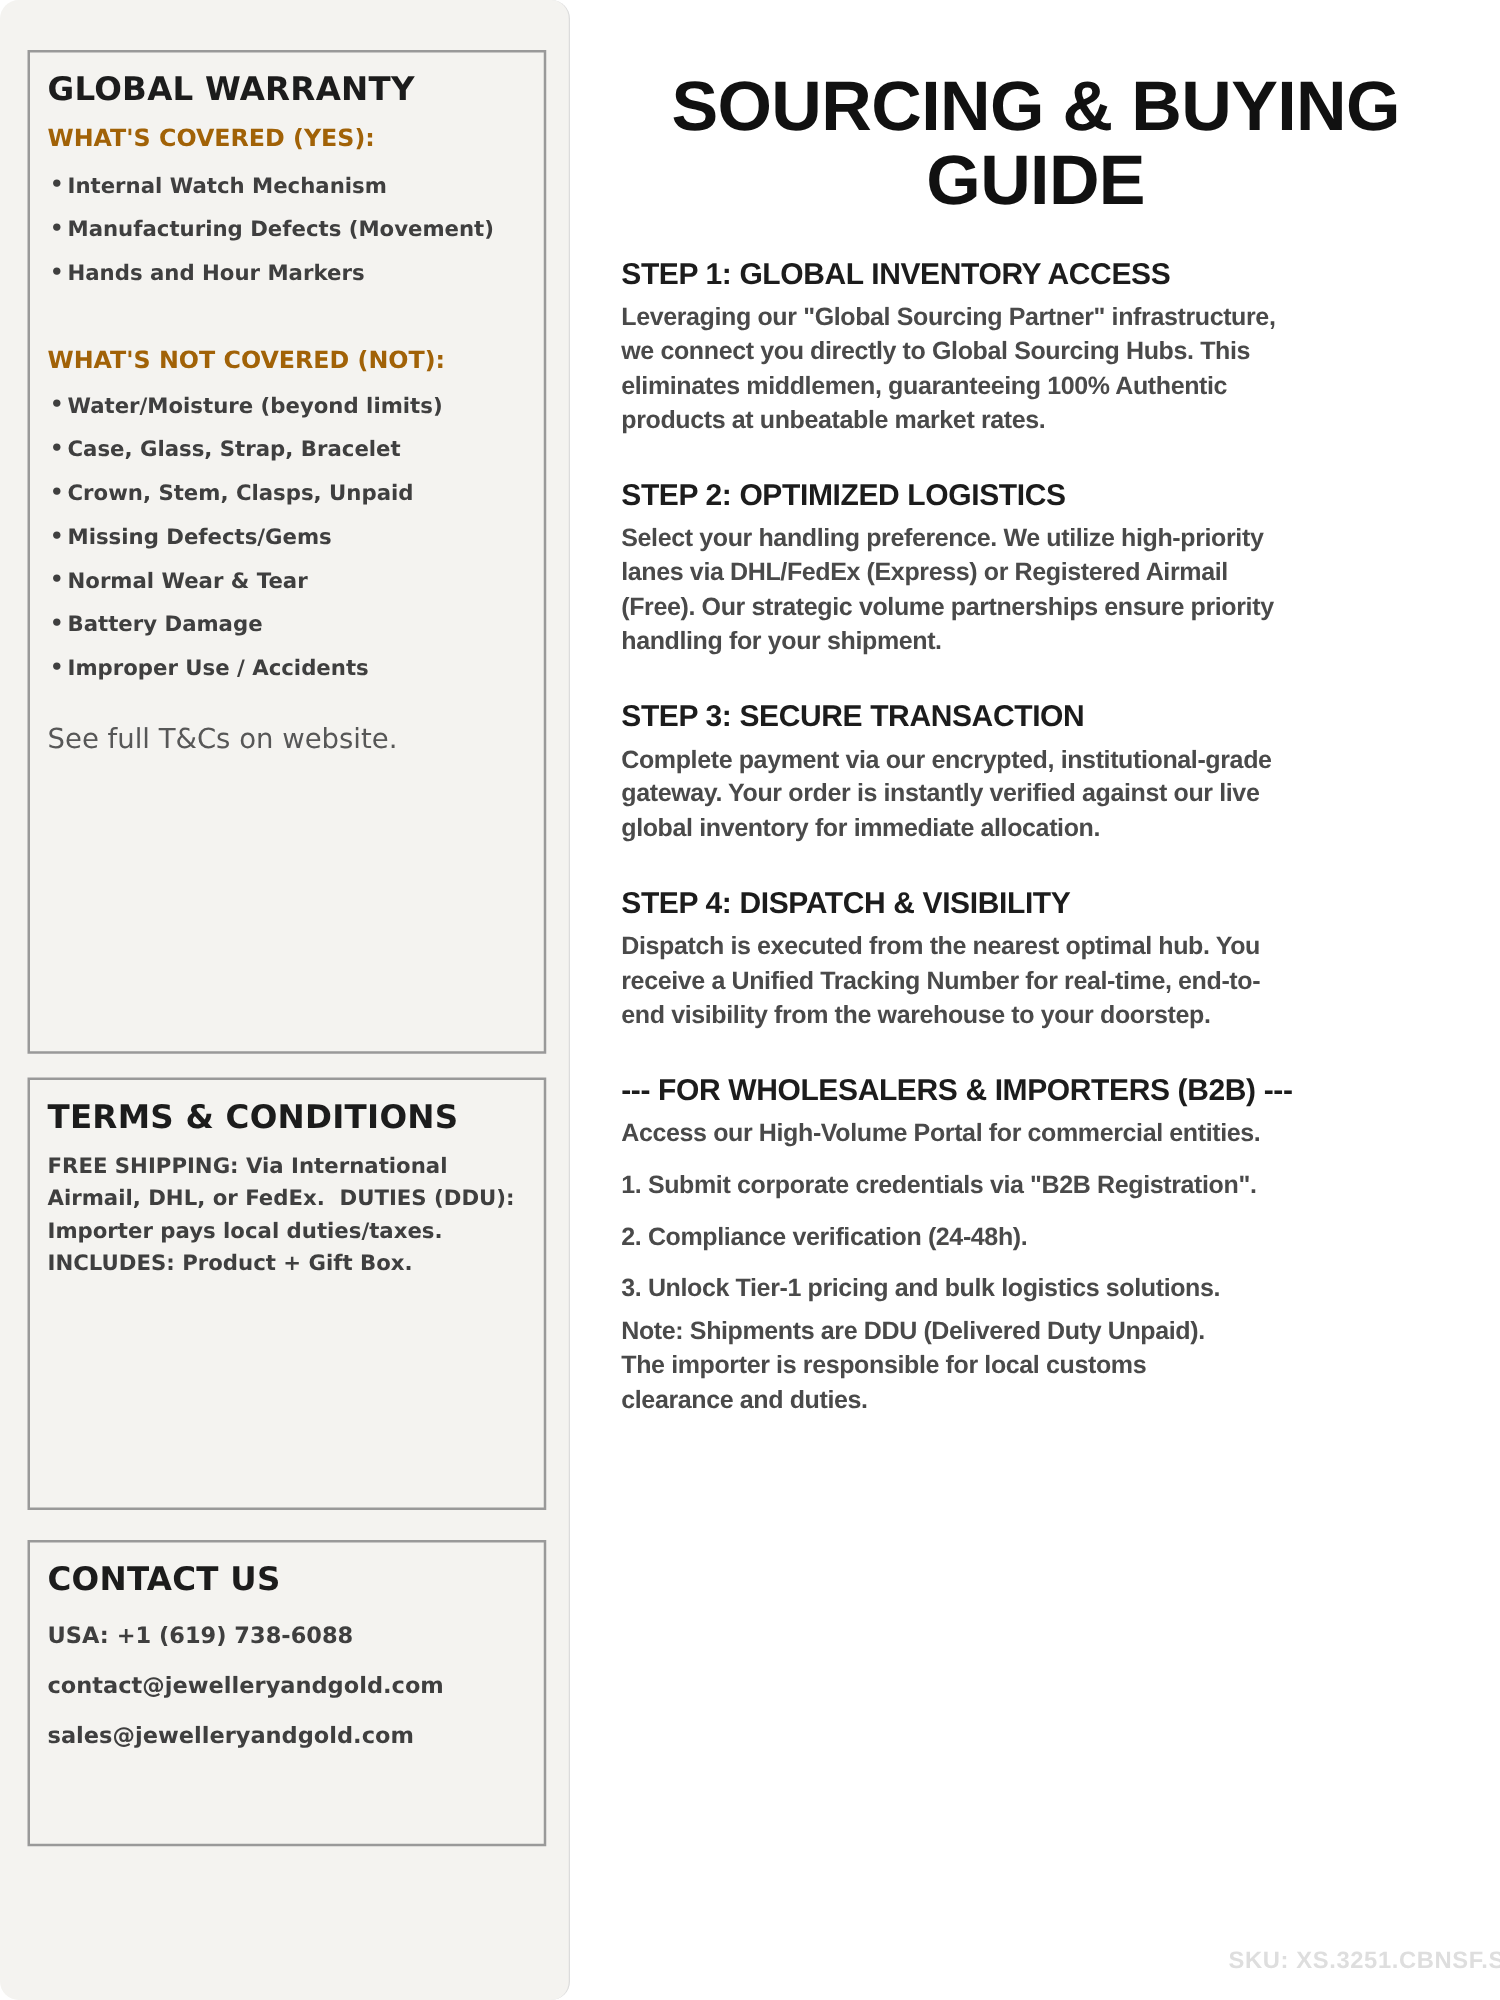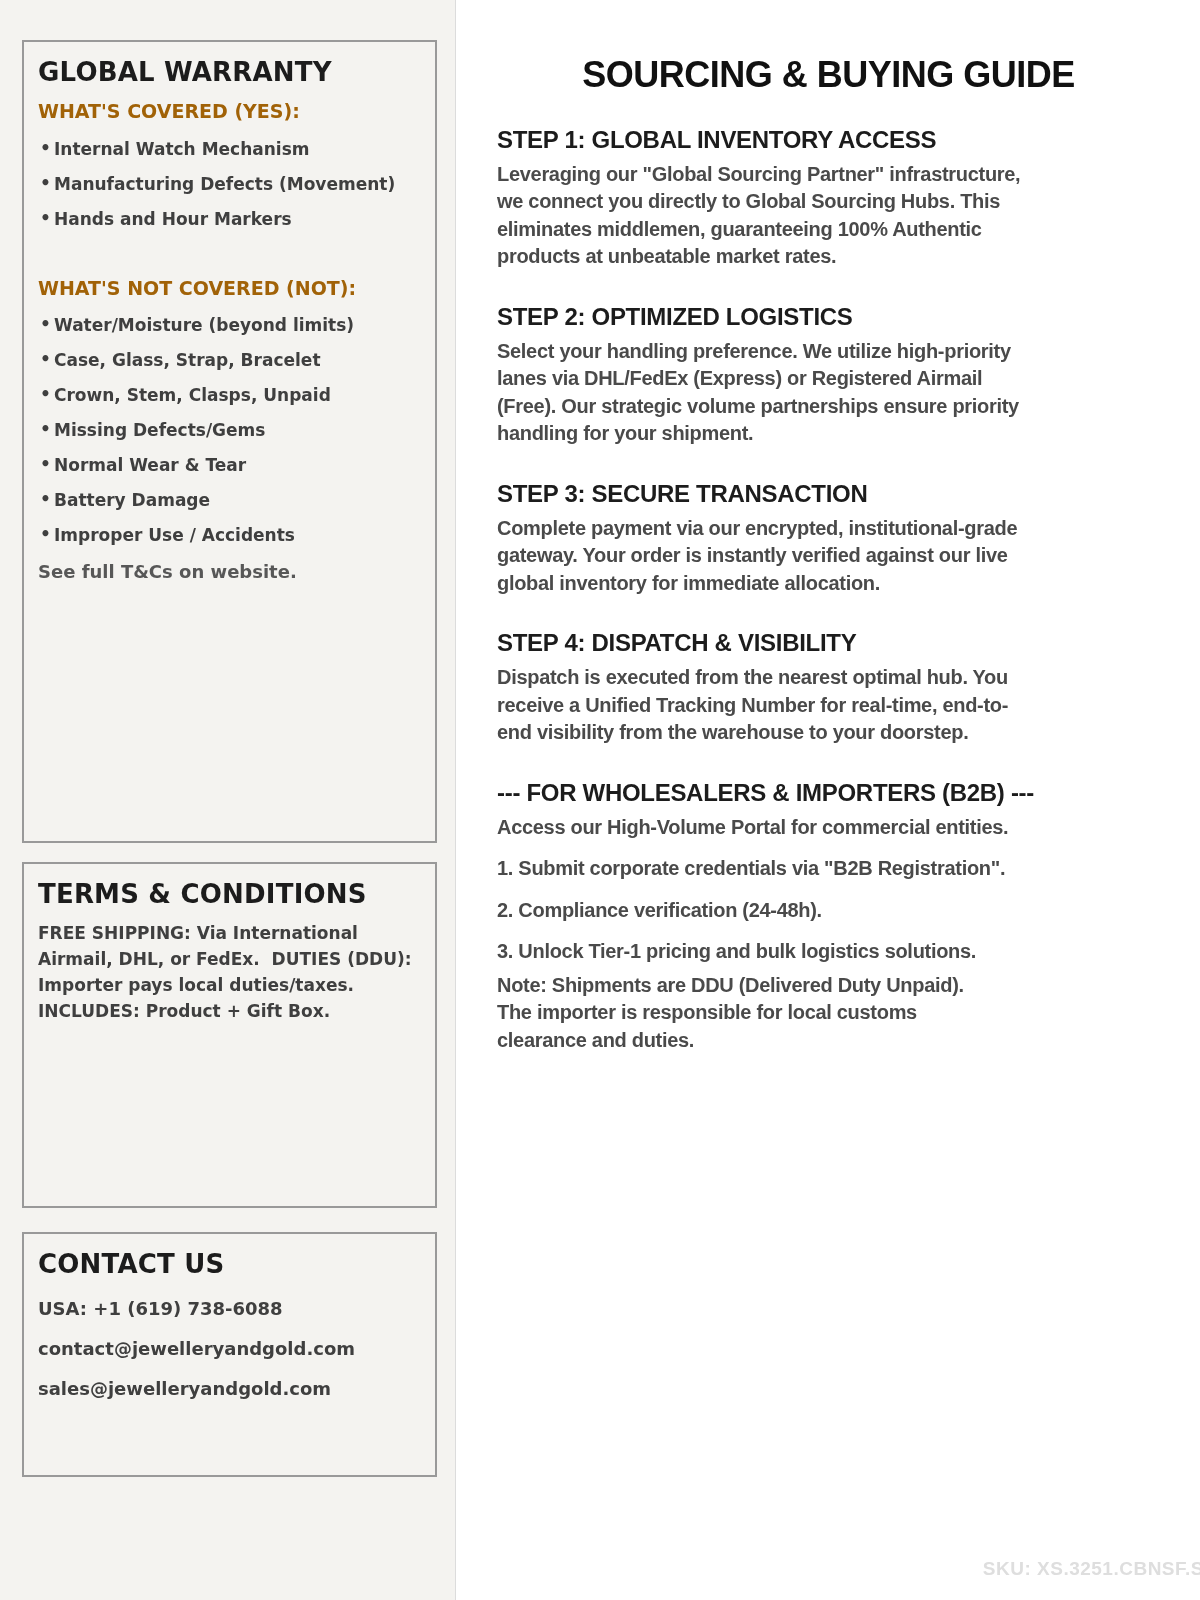--- a/index.html
+++ b/index.html
@@ -12,20 +12,21 @@
     overflow: hidden;
     font-family: "DejaVu Sans", sans-serif;
   }
   
   .sidebar {
     position: absolute;
     left: 0; top: 0;
     width: 456px; height: 1600px;
     background: var(--sidebar-bg, #f4f3f0);
     border-right: 1px solid var(--divider, #dcdcdc);
+    border-radius: 15px;
   }
   .box {
     position: absolute;
     left: 22px;
     width: 415px;
     border: 2px solid var(--box-border, #999999);
     background: var(--sidebar-bg, #f4f3f0);
     padding: 16px 16px 0 14px;
     overflow: hidden;
   }
@@ -58,23 +59,23 @@
   }
   .bullet-list li::before {
     content: "\2022";
     position: absolute;
     left: 2px; top: -1px;
     font-size: 17px;
     color: var(--body-text, #3f3f3f);
   }
   .gap-before { margin-top: 48px; }
   .footnote {
-    margin-top: 16px;
-    font-size: 18px;
-    font-weight: 700;
+    margin-top: 34px;
+    font-size: 22px;
+    font-weight: 400;
     color: var(--footnote-text, #575757);
   }
   .terms-body {
     margin-top: 10px;
     font-size: 17px;
     line-height: 26px;
     font-weight: 700;
     color: var(--body-text, #3f3f3f);
     white-space: pre-wrap;
   }
@@ -88,21 +89,21 @@
   
   .main {
     position: absolute;
     left: 457px; top: 0;
     width: 743px; height: 1600px;
     padding: 56px 40px 0 40px;
     font-family: "Liberation Sans", sans-serif;
   }
   .page-title {
     text-align: center;
-    font-size: 36px;
+    font-size: 56px;
     line-height: 1.05;
     font-weight: 700;
     letter-spacing: -0.5px;
     color: #111111;
   }
   .step-heading {
     margin-top: 31px;
     font-size: 24px;
     line-height: 30px;
     font-weight: 700;

